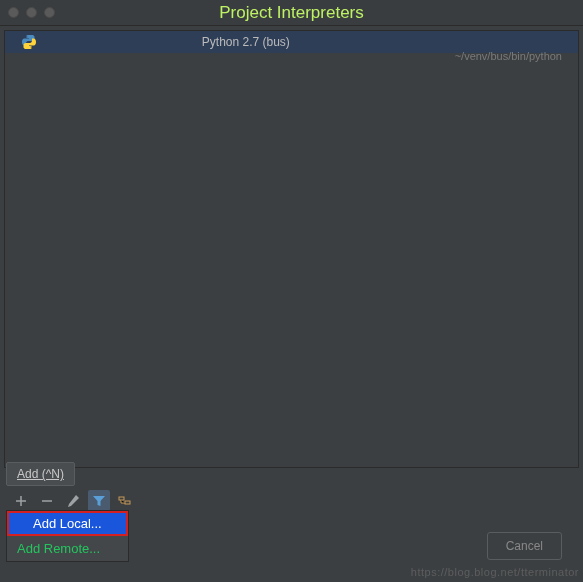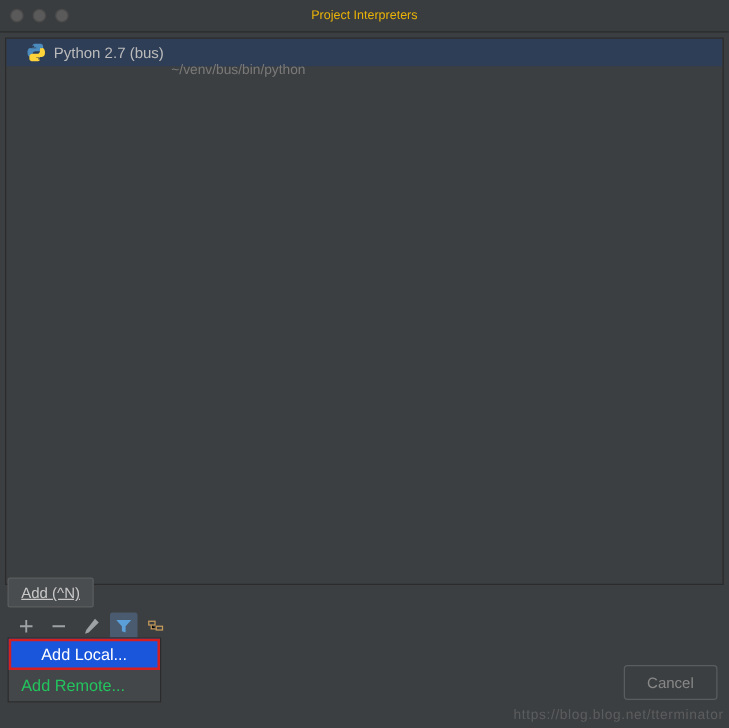--- a/index.html
+++ b/index.html
@@ -31,38 +31,39 @@
       left: 8px;
     }
     .traffic-light {
       width: 11px;
       height: 11px;
       border-radius: 50%;
       background: #5a5a5a;
       border: 1px solid #4a4a4a;
     }
     .title-text {
-      color: #eab308;
-      font-size: 10px;
+      color: #bef264;
+      font-size: 17px;
       margin: 0 auto;
     }
     .interpreter-list {
       background: #3c3f41;
       border: 1px solid #2b2b2b;
       margin: 4px;
       height: 438px;
       overflow: auto;
     }
     .interpreter-row {
       display: flex;
       align-items: center;
       height: 22px;
       background: #2f3e57;
       padding: 0 16px;
       gap: 6px;
+      justify-content: space-between;
     }
     .python-icon {
       width: 16px;
       height: 16px;
       position: relative;
     }
     .python-icon svg {
       width: 16px;
       height: 16px;
     }
@@ -132,21 +133,21 @@
       cursor: pointer;
     }
     .menu-item.highlighted {
       background: #1a56db;
       color: #ffffff;
       border: 2px solid #d42020;
       padding: 3px 24px;
     }
     .button-bar {
       position: absolute;
-      right: 9px;
+      right: 21px;
       bottom: 22px;
       display: flex;
       gap: 8px;
       margin-left: 40px;
     }
     .btn {
       background: #3c3f41;
       border: 1px solid #5a5d5f;
       color: #888888;
       font-size: 12px;

